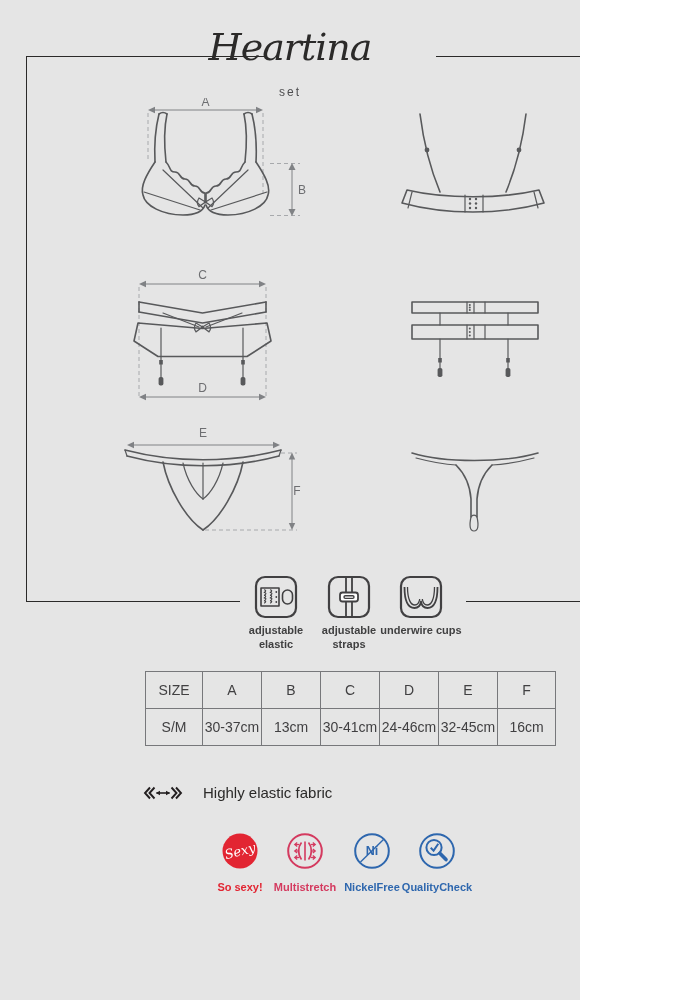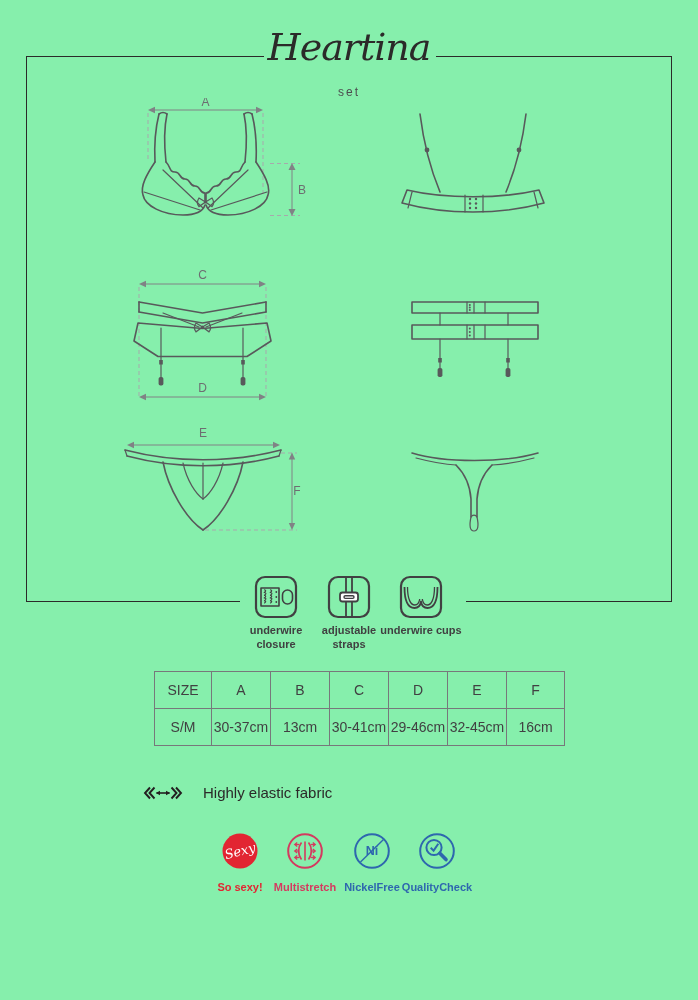--- a/index.html
+++ b/index.html
@@ -1,35 +1,35 @@
 <!DOCTYPE html>
 <html><head>
 <meta charset="utf-8">
 <style>
   html,body{margin:0;padding:0;background:#fff;}
-  .page{position:relative;width:698px;height:1000px;background:#86efac;overflow:hidden;
+  .page{position:relative;width:580px;height:1000px;background:#e5e5e5;overflow:hidden;
         font-family:"Liberation Sans",sans-serif;}
   .frame-line{position:absolute;background:#2b2a29;}
   .logo{position:absolute;top:28px;left:0;right:0;text-align:center;line-height:1;}
   .logo-name{font-family:"DejaVu Serif",serif;font-style:italic;font-size:38px;color:#2b2a29;letter-spacing:-1px;}
   .logo-sub{font-size:12px;color:#4d4d4f;letter-spacing:2px;margin-top:20px;}
   svg{display:block;}
   .garment{stroke:#58595b;stroke-width:1.6;fill:none;stroke-linecap:round;stroke-linejoin:round;}
   .garment-thin{stroke:#58595b;stroke-width:1.2;fill:none;stroke-linecap:round;}
   .garment-fill{fill:#58595b;stroke:none;}
   .dim{stroke:#808285;stroke-width:1;fill:none;}
   .dim-head{fill:#808285;stroke:none;}
   .dash{stroke:#a7a9ac;stroke-width:1;fill:none;stroke-dasharray:4 3;}
   .dim-label{font-size:12px;fill:#6d6e71;font-family:"Liberation Sans",sans-serif;}
   .abs{position:absolute;}
   .feature{position:absolute;top:575px;width:84px;text-align:center;}
   .feature svg{margin:0 auto;}
   .feature-label{margin-top:5px;font-size:11px;font-weight:bold;color:#404041;line-height:1.25;}
   .ficon{stroke:#414042;fill:none;stroke-linejoin:round;}
-  .size-table{position:absolute;left:154px;top:671px;border-collapse:collapse;}
+  .size-table{position:absolute;left:145px;top:671px;border-collapse:collapse;}
   .size-table td{border:1px solid #77787b;text-align:center;vertical-align:middle;
                  font-size:14px;color:#414042;height:36px;padding:0;}
   .fabric-note{position:absolute;left:140px;top:784px;display:flex;align-items:center;gap:17px;
                font-size:15px;color:#2b2a29;}
   .badge{position:absolute;top:833px;width:90px;text-align:center;}
   .badge svg{margin:0 auto;}
   .badge-label{margin-top:12px;font-size:11px;font-weight:bold;}
   .b-red{color:#e22532}.b-crimson{color:#d43a5f}.b-blue{color:#2e67ae}
   .sexy-script{font-family:"DejaVu Serif",serif;font-style:italic;font-size:13px;fill:#ffffff;}
   .ni-text{font-size:12.5px;font-weight:bold;fill:#2e67ae;font-family:"Liberation Sans",sans-serif;}
@@ -187,21 +187,21 @@
       <path class="ficon" d="M10,20.2 q3.4,0.6 0.2,2.7 q3.4,0.6 0.2,2.7" stroke-width="1.1"></path>
       <path class="ficon" d="M10,25.6 q3.4,0.6 0.2,2.7" stroke-width="1.1"></path>
       <path class="ficon" d="M16,14.8 q3.4,0.6 0.2,2.7 q3.4,0.6 0.2,2.7" stroke-width="1.1"></path>
       <path class="ficon" d="M16,20.2 q3.4,0.6 0.2,2.7 q3.4,0.6 0.2,2.7" stroke-width="1.1"></path>
       <path class="ficon" d="M16,25.6 q3.4,0.6 0.2,2.7" stroke-width="1.1"></path>
       <circle cx="22.3" cy="17" r="0.9" fill="#414042"></circle>
         <circle cx="22.3" cy="22" r="0.9" fill="#414042"></circle>
         <circle cx="22.3" cy="27" r="0.9" fill="#414042"></circle>
       <rect class="ficon" x="28.5" y="15" width="10" height="14" rx="5" stroke-width="1.6"></rect>
     </svg>
-    <div class="feature-label">underwire closure</div>
+    <div class="feature-label">adjustable elastic</div>
   </div>
   <div class="feature" style="left:379px;">
     <svg width="44" height="44" viewBox="0 0 44 44">
       <rect class="ficon" x="2" y="2" width="40" height="40" rx="9" stroke-width="2.2"></rect>
       <path class="ficon" d="M5.5,12 C5.5,27 10,33 15.5,33 C19.5,33 21.5,30 22,26.5 C22.5,30 24.5,33 28.5,33 C34,33 38.5,27 38.5,12" stroke-width="1.8"></path>
       <path class="ficon" d="M8.5,12 C8.5,25 12,30 15.8,30 C18.6,30 20.2,27.5 20.7,24" stroke-width="1.3"></path>
       <path class="ficon" d="M35.5,12 C35.5,25 32,30 28.2,30 C25.4,30 23.8,27.5 23.3,24" stroke-width="1.3"></path>
     </svg>
     <div class="feature-label">underwire cups</div>
   </div>
@@ -233,21 +233,21 @@
       <td>C</td>
       <td>D</td>
       <td>E</td>
       <td>F</td>
     </tr>
     <tr>
       <td>S/M</td>
       <td>30-37cm</td>
       <td>13cm</td>
       <td>30-41cm</td>
-      <td>29-46cm</td>
+      <td>24-46cm</td>
       <td>32-45cm</td>
       <td>16cm</td>
     </tr>
   </tbody>
     </table>
 
   <div class="fabric-note">
     <svg width="46" height="16" viewBox="0 0 40 16">
       <polyline points="7,2.5 2,8 7,13.5" fill="none" stroke="#231f20" stroke-width="1.9"></polyline>
       <polyline points="11.5,2.5 6.5,8 11.5,13.5" fill="none" stroke="#231f20" stroke-width="1.9"></polyline>

